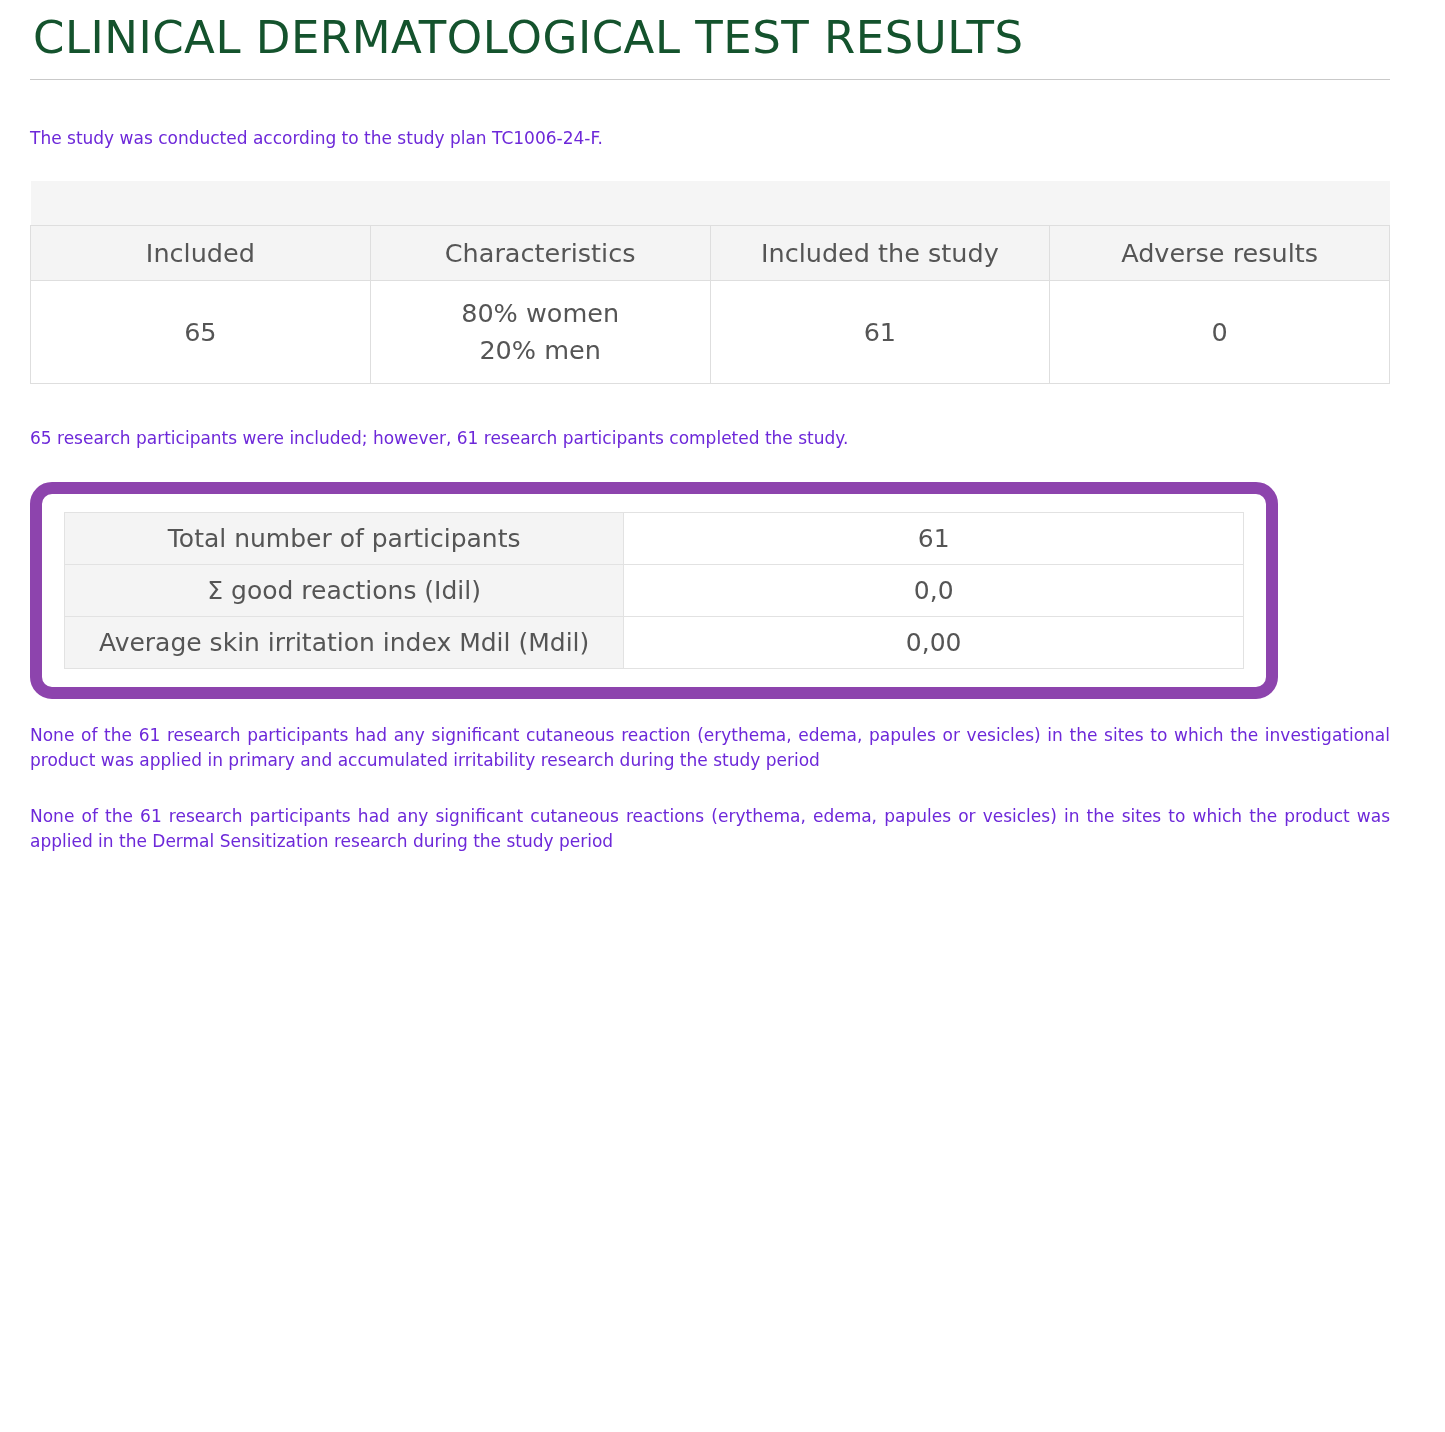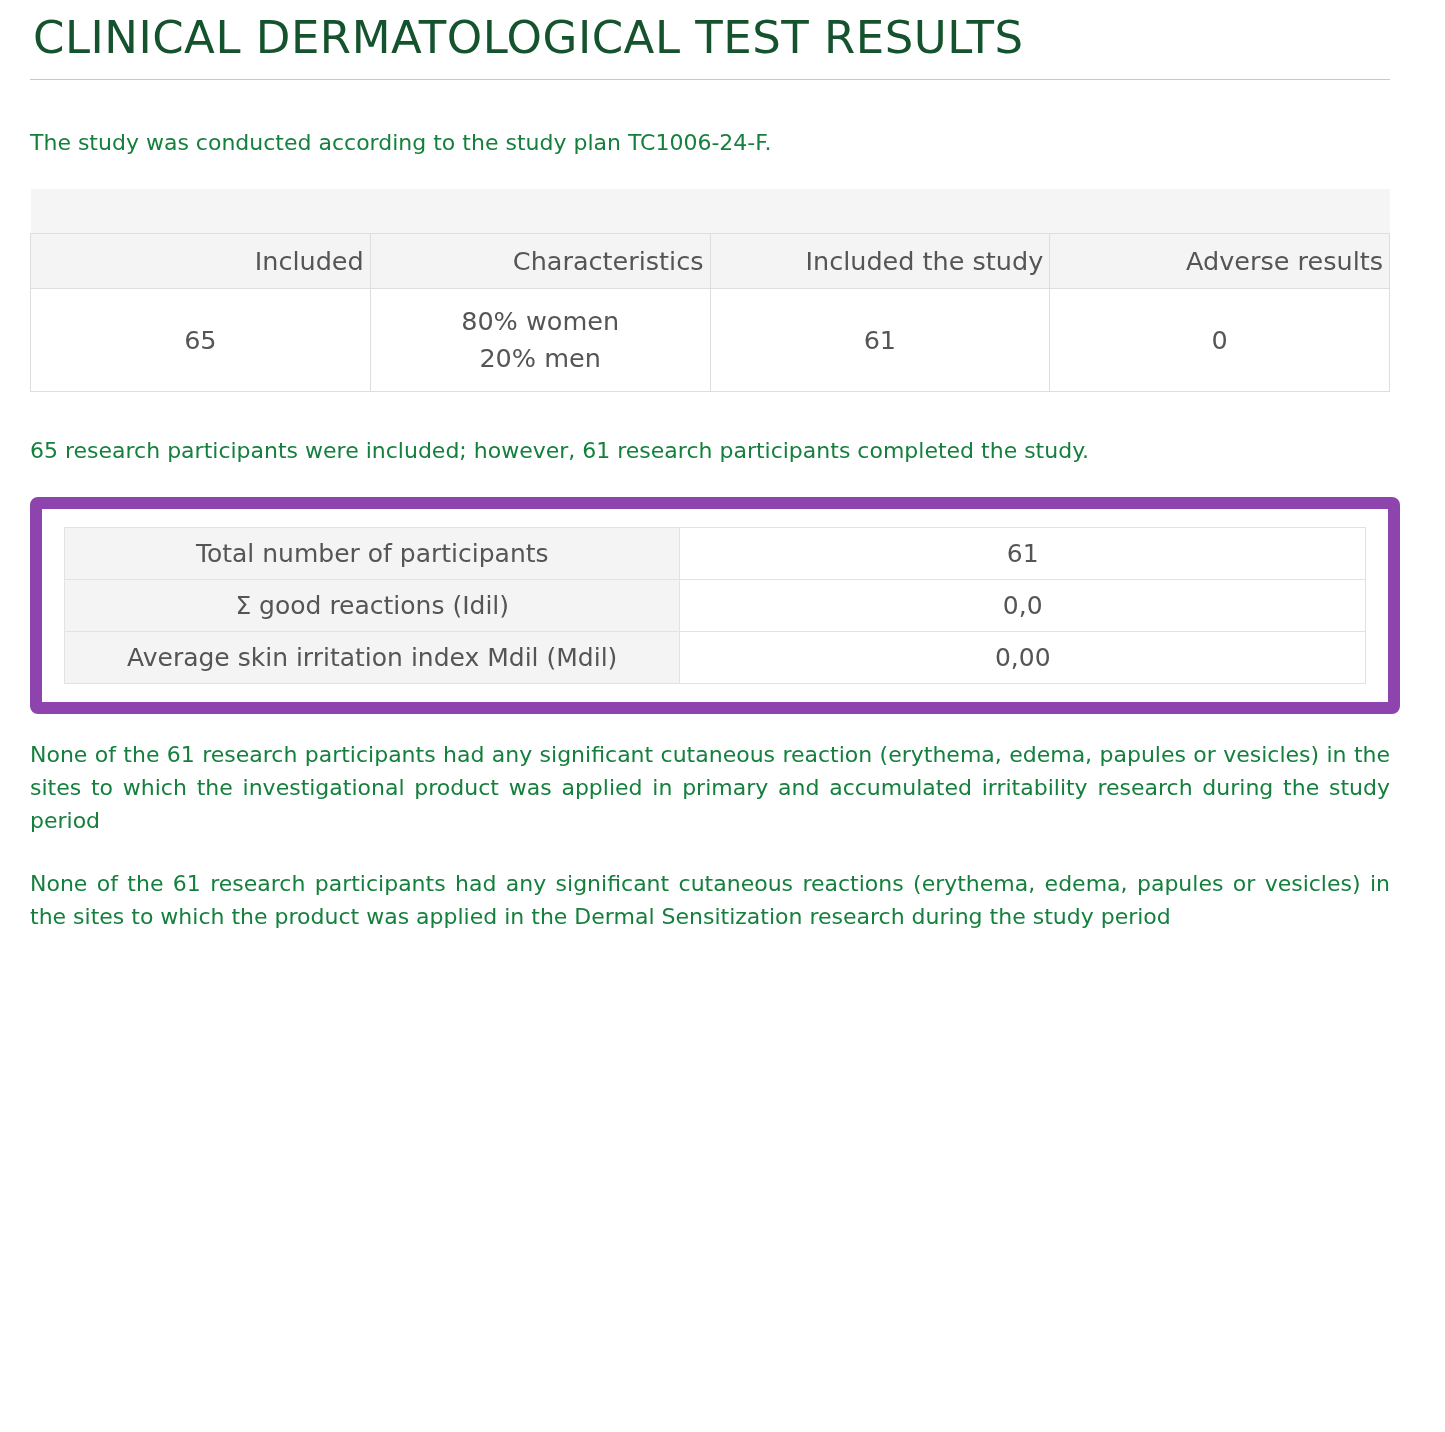--- a/index.html
+++ b/index.html
@@ -29,23 +29,23 @@
     margin: 0 0 16px 3px;
     white-space: nowrap;
   }
   .title-rule {
     border: 0;
     border-top: 1px solid #c9c9c9;
     margin: 0 0 46px 0;
     width: 1360px;
   }
   p.body-text {
-    font-size: 22px;
+    font-size: 17px;
     line-height: 1.5;
-    color: #15803d;
+    color: #6d28d9;
     margin: 0 0 30px 0;
     text-align: justify;
     width: 1360px;
   }
   p.body-text.nojust { text-align: left; }
 
   
   .table1-wrap {
     width: 1360px;
     margin: 0 0 42px 0;
@@ -60,39 +60,39 @@
     background: #f5f5f5;
     border: none;
   }
   table.t1 th {
     background: #f4f4f4;
     border: 1px solid #dedede;
     font-weight: 400;
     font-size: 25.5px;
     color: #555;
     padding: 12px 6px;
-    text-align: right;
+    text-align: center;
   }
   table.t1 td.cell {
     border: 1px solid #dedede;
     background: #ffffff;
     font-size: 25.5px;
     color: #555;
     text-align: center;
     padding: 14px 6px;
     vertical-align: middle;
   }
   .two-line span { display: block; line-height: 1.45; text-align: center; }
 
   
   .highlight-box {
-    width: 1370px;
+    width: 1248px;
     box-sizing: border-box;
     border: 12px solid #8d44ad;
-    border-radius: 8px;
+    border-radius: 22px;
     padding: 18px 22px;
     background: #ffffff;
     margin: 16px 0 24px 0;
   }
   table.t2 {
     border-collapse: collapse;
     width: 100%;
     table-layout: fixed;
   }
   table.t2 td {

